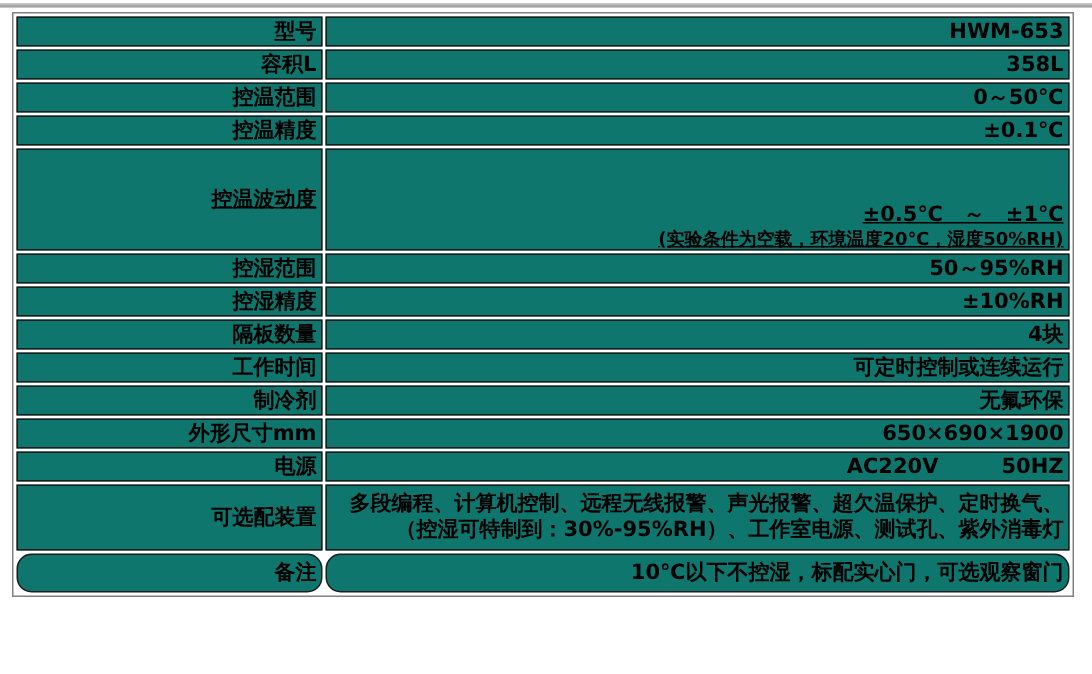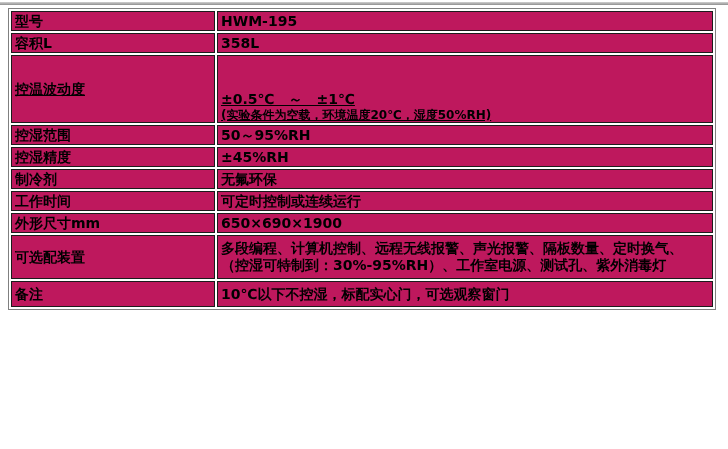--- a/index.html
+++ b/index.html
@@ -23,104 +23,120 @@
     margin: 3px 10px 0 8px;
     width: 708px;
     table-layout: fixed;
     border-collapse: separate;
     border-spacing: 2px;
     border: 1px solid #808080;
     background: #ffffff;
   }
   table.spec td {
     border: 1px solid #1c1c1c;
-    background: #be185d;
-    text-align: left;
+    background: #0f766e;
+    text-align: right;
     vertical-align: middle;
     font-weight: bold;
     font-size: 14px;
     line-height: 17px;
     padding: 0 3px;
     overflow: hidden;
   }
   td.label-cell { width: 196px; }
   tr.row-regular td { height: 18px; }
   tr.row-tall-a td { height: 38px; text-decoration: underline; }
   tr.row-tall-b td { height: 42px; }
-  tr.row-note td  { height: 24px; }
+  tr.row-note td  { height: 24px; border-radius: 10px; }
   .value-line { white-space: nowrap; margin-top: 35px; }
   .value-subline {
     font-size: 12px;
     line-height: 14px;
     white-space: nowrap;
   }
   .value-line2 { white-space: nowrap; }
 </style>
 </head>
 <body>
 
 <div class="top-rule"></div>
 
 <table class="spec">
   <tbody>
 
     <tr class="row-regular">
       <td class="label-cell">型号</td>
-      <td class="value-cell">HWM-195</td>
+      <td class="value-cell">HWM-653</td>
     </tr>
 
     <tr class="row-regular">
       <td class="label-cell">容积L</td>
       <td class="value-cell">358L</td>
     </tr>
 
+    <tr class="row-regular">
+      <td class="label-cell">控温范围</td>
+      <td class="value-cell">0～50℃</td>
+    </tr>
 
+    <tr class="row-regular">
+      <td class="label-cell">控温精度</td>
+      <td class="value-cell">±0.1℃</td>
+    </tr>
 
     <tr class="row-tall-a">
       <td class="label-cell">控温波动度</td>
       <td class="value-cell">
         <div class="value-line">±0.5℃　～　±1℃</div>
         <div class="value-subline">(实验条件为空载，环境温度20℃，湿度50%RH)</div>
       </td>
     </tr>
 
     <tr class="row-regular">
       <td class="label-cell">控湿范围</td>
       <td class="value-cell">50～95%RH</td>
     </tr>
 
     <tr class="row-regular">
       <td class="label-cell">控湿精度</td>
-      <td class="value-cell">±45%RH</td>
+      <td class="value-cell">±10%RH</td>
     </tr>
 
 
 
-
     <tr class="row-regular">
-      <td class="label-cell">制冷剂</td>
-      <td class="value-cell">无氟环保</td>
+      <td class="label-cell">隔板数量</td>
+      <td class="value-cell">4块</td>
     </tr>
 
     <tr class="row-regular">
       <td class="label-cell">工作时间</td>
       <td class="value-cell">可定时控制或连续运行</td>
     </tr>
 
     <tr class="row-regular">
+      <td class="label-cell">制冷剂</td>
+      <td class="value-cell">无氟环保</td>
+    </tr>
+
+    <tr class="row-regular">
       <td class="label-cell">外形尺寸mm</td>
       <td class="value-cell">650×690×1900</td>
     </tr>
 
 
+    <tr class="row-regular">
+      <td class="label-cell">电源</td>
+      <td class="value-cell">AC220V　　　50HZ</td>
+    </tr>
 
     <tr class="row-tall-b">
       <td class="label-cell">可选配装置</td>
       <td class="value-cell">
-        <div class="value-line2">多段编程、计算机控制、远程无线报警、声光报警、隔板数量、定时换气、</div>
+        <div class="value-line2">多段编程、计算机控制、远程无线报警、声光报警、超欠温保护、定时换气、</div>
         <div class="value-line2">（控湿可特制到：30%-95%RH）、工作室电源、测试孔、紫外消毒灯</div>
       </td>
     </tr>
 
     <tr class="row-note">
       <td class="label-cell">备注</td>
       <td class="value-cell">10℃以下不控湿，标配实心门，可选观察窗门</td>
     </tr>
 
   </tbody>

